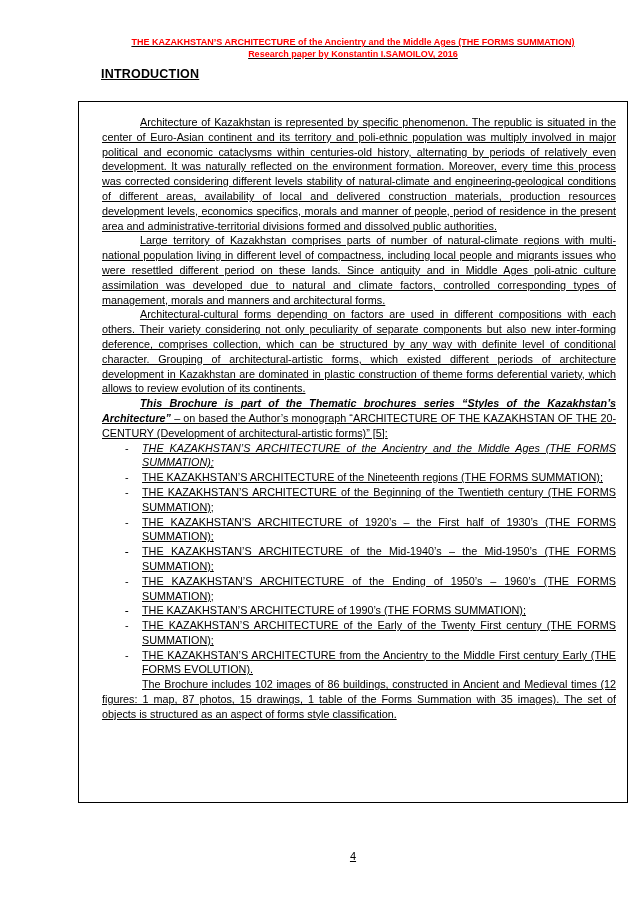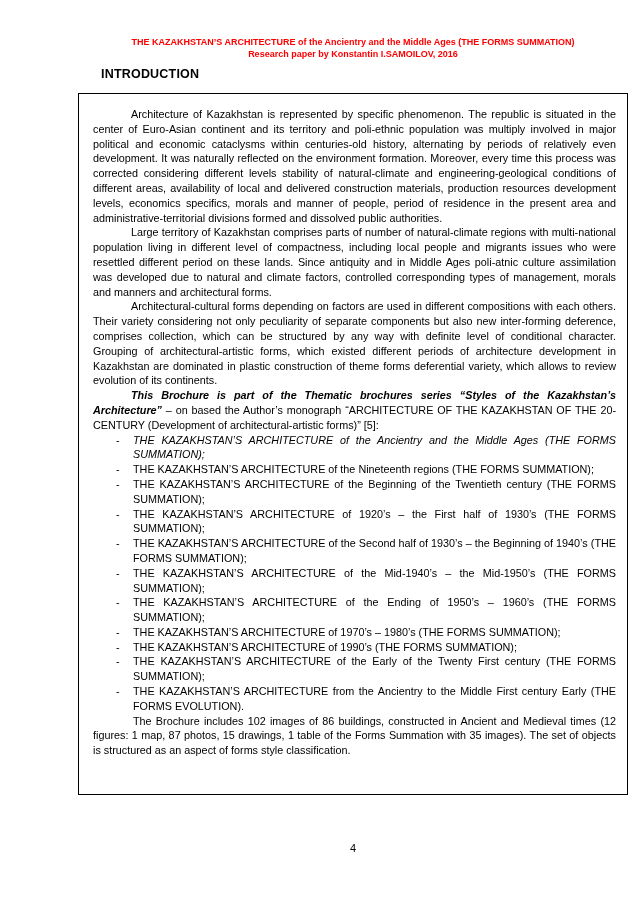--- a/index.html
+++ b/index.html
@@ -9,44 +9,45 @@
     height: 903px;
     background: #ffffff;
     color: #000000;
     font-family: "Liberation Sans", sans-serif;
     overflow: hidden;
   }
   .page {
     position: relative;
     width: 638px;
     height: 903px;
+    text-decoration: underline;
   }
   .doc-header {
     padding-top: 36px;
     margin-left: 78px;
     margin-right: 10px;
     text-align: center;
     color: #ff0000;
     font-weight: bold;
     font-size: 9px;
     line-height: 12px;
   }
   .intro-heading {
-    margin: 7px 10px 12px 88px;
+    margin: 7px 10px 20px 88px;
     font-size: 12.5px;
     font-weight: bold;
     letter-spacing: 0.2px;
     padding-left: 13px;
   }
   .content-box {
     margin-left: 78px;
     margin-right: 10px;
     border: 1px solid #000000;
     height: 702px;
-    padding: 13px 11px 10px 14px;
+    padding: 13px 11px 10px 23px;
     overflow: hidden;
   }
   .para {
     margin: 0;
     font-size: 10.8px;
     line-height: 14.8px;
     text-align: justify;
     text-indent: 38px;
   }
   .series-para .lead {
@@ -114,33 +115,31 @@
         <div class="list-item">
     <span class="list-marker">-</span>
     <span class="list-text">THE KAZAKHSTAN’S ARCHITECTURE of the Beginning of the Twentieth century (THE FORMS SUMMATION);</span>
   </div>
         <div class="list-item">
     <span class="list-marker">-</span>
     <span class="list-text">THE KAZAKHSTAN’S ARCHITECTURE of 1920’s – the First half of 1930’s (THE FORMS SUMMATION);</span>
   </div>
         <div class="list-item">
     <span class="list-marker">-</span>
-    <span class="list-text">THE KAZAKHSTAN’S ARCHITECTURE of the Second half of 1930’s – the Beginning of 1940’s (THE FORMS SUMMATION);</span>
   </div>
         <div class="list-item">
     <span class="list-marker">-</span>
     <span class="list-text">THE KAZAKHSTAN’S ARCHITECTURE of the Mid-1940’s – the Mid-1950’s (THE FORMS SUMMATION);</span>
   </div>
         <div class="list-item">
     <span class="list-marker">-</span>
     <span class="list-text">THE KAZAKHSTAN’S ARCHITECTURE of the Ending of 1950’s – 1960’s (THE FORMS SUMMATION);</span>
   </div>
         <div class="list-item">
     <span class="list-marker">-</span>
-    <span class="list-text">THE KAZAKHSTAN’S ARCHITECTURE of 1970’s – 1980’s (THE FORMS SUMMATION);</span>
   </div>
         <div class="list-item">
     <span class="list-marker">-</span>
     <span class="list-text">THE KAZAKHSTAN’S ARCHITECTURE of 1990’s (THE FORMS SUMMATION);</span>
   </div>
         <div class="list-item">
     <span class="list-marker">-</span>
     <span class="list-text">THE KAZAKHSTAN’S ARCHITECTURE of the Early of the Twenty First century (THE FORMS SUMMATION);</span>
   </div>
         <div class="list-item">

